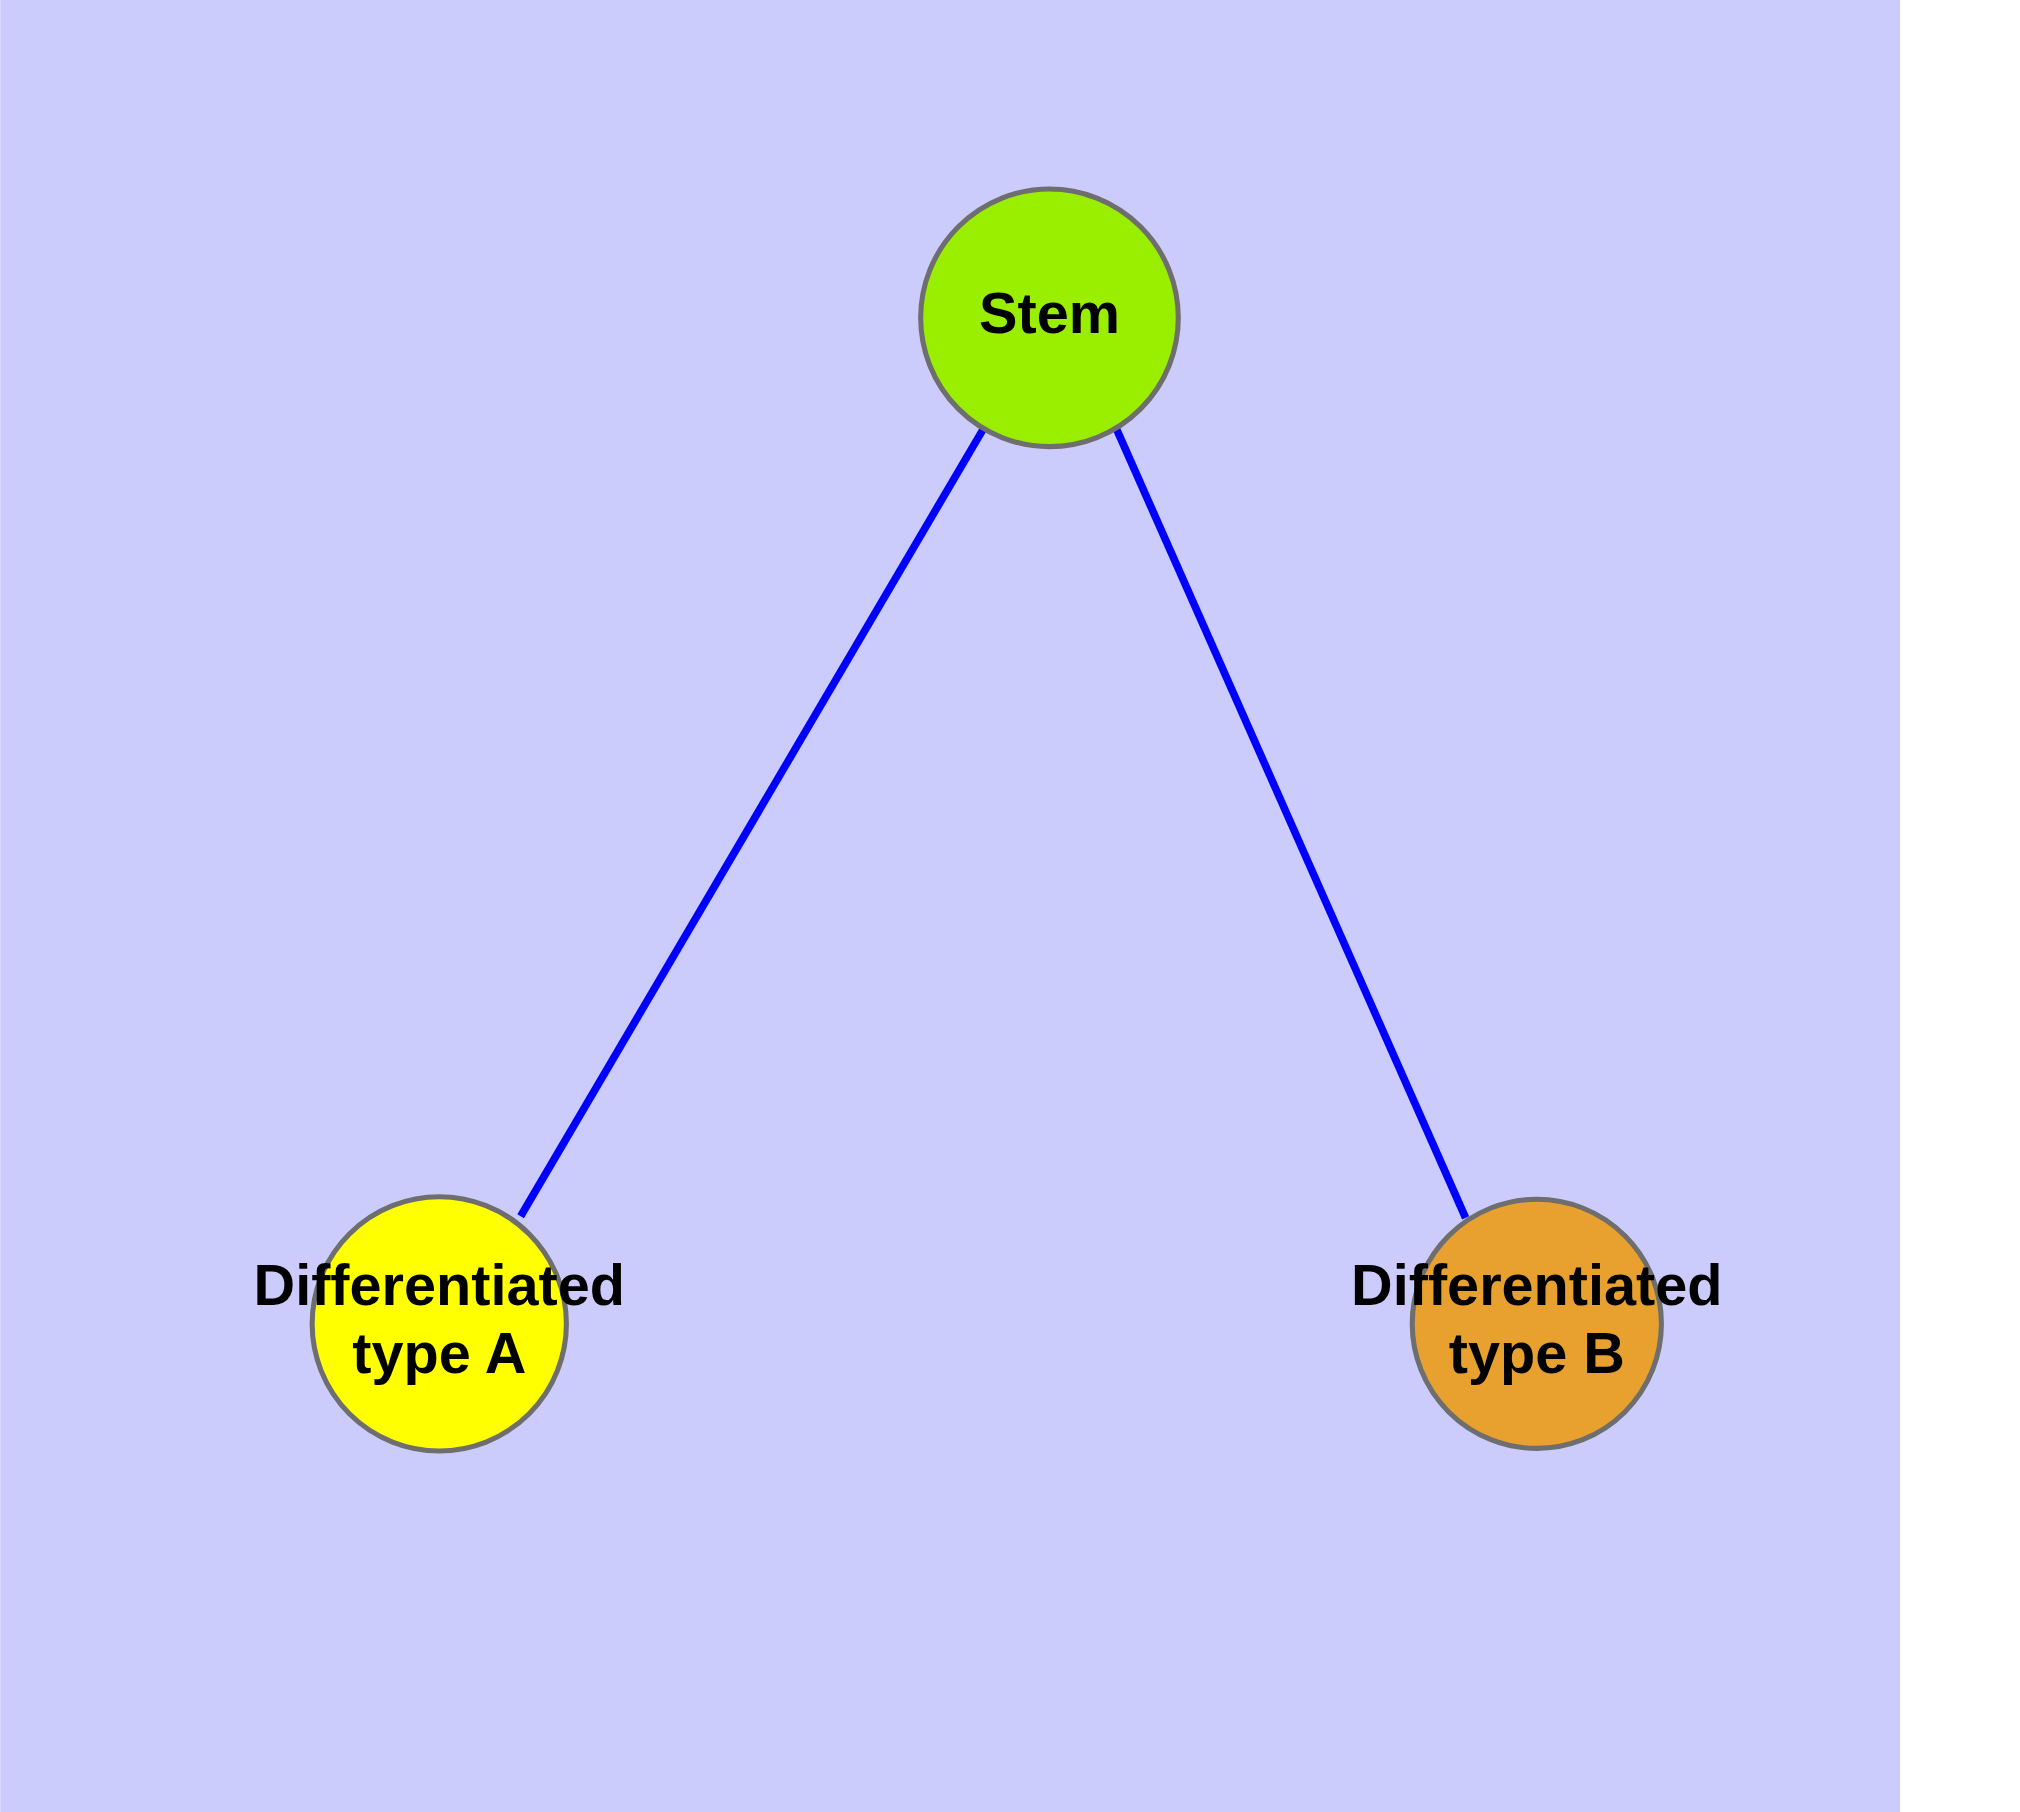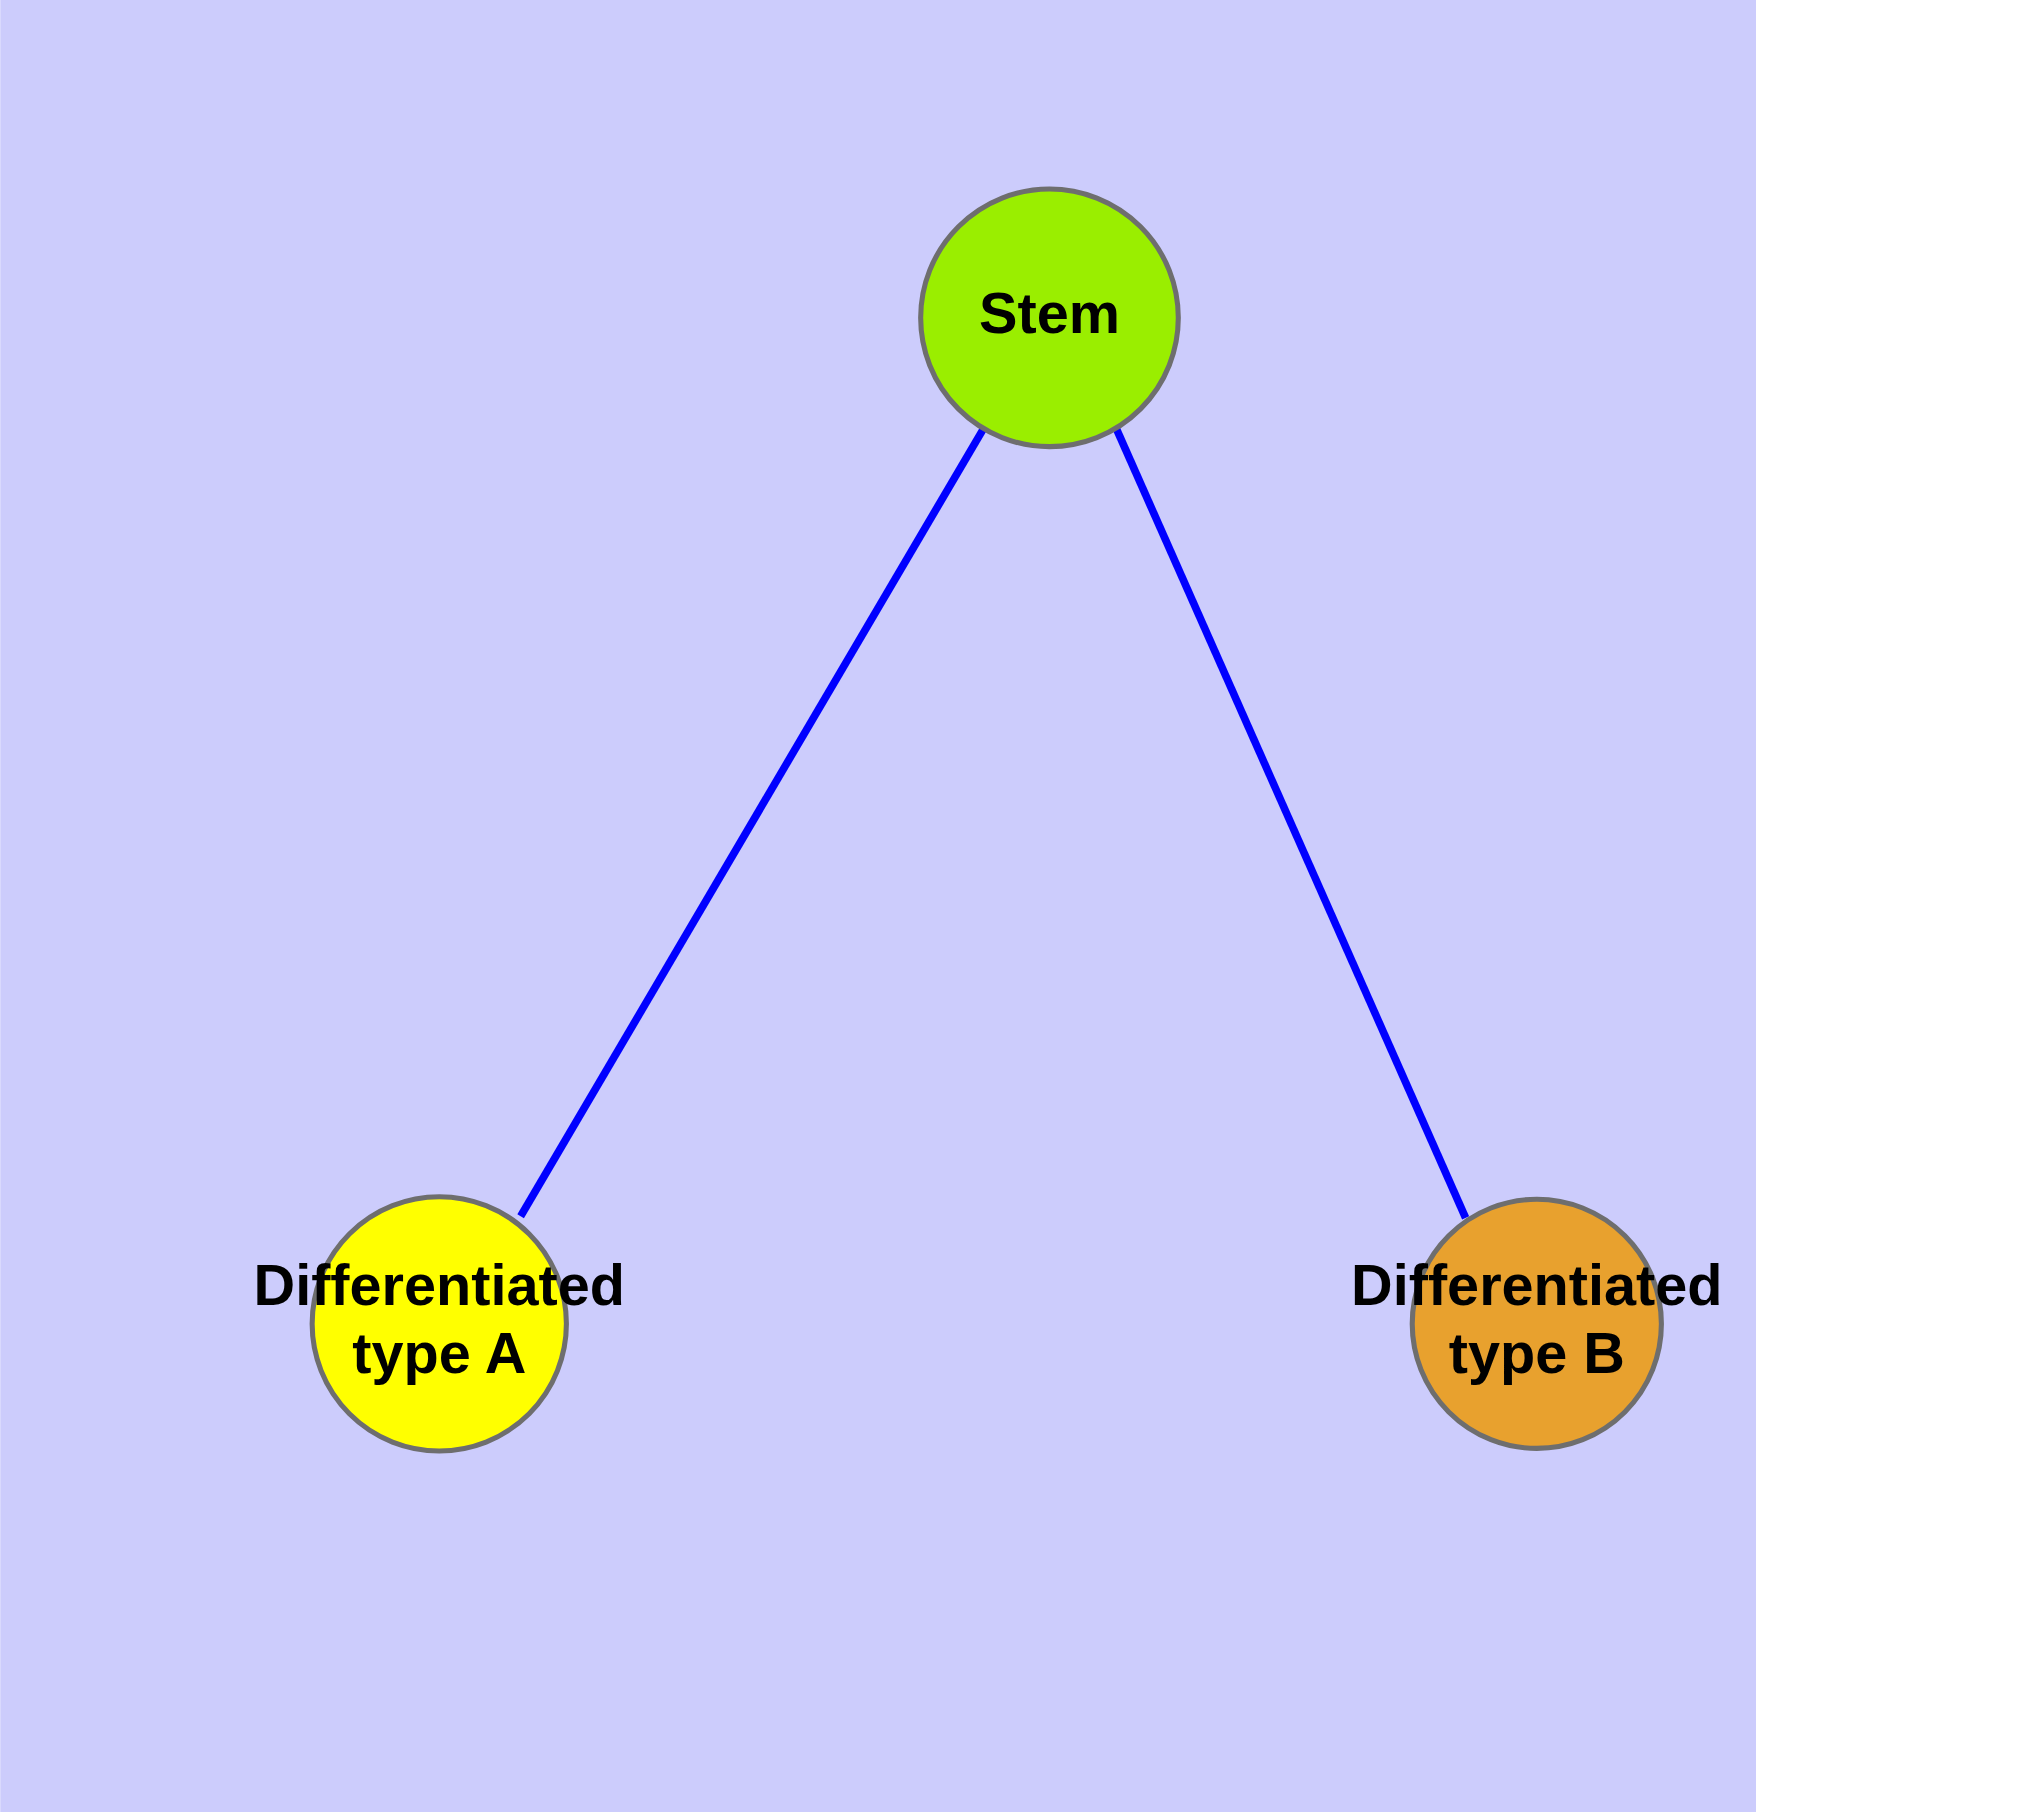--- a/index.html
+++ b/index.html
@@ -29,21 +29,21 @@
     fill: #000000;
     text-anchor: middle;
     dominant-baseline: middle;
     paint-order: normal;
     white-space: pre;
   }
 </style>
 </head>
 <body>
 
-<div id="canvas" style="width: 1756px; height: 1812px;">
+<div id="canvas" style="width: 1900px; height: 1812px;">
   <svg id="graph-svg" viewBox="0 0 2384 2138" xmlns="http://www.w3.org/2000/svg" style="width: 2021px; height: 1812px;">
 
     <rect id="bg-rect" x="0" y="0" width="2384" height="2138" fill="#ccccfc"></rect>
 
     <g id="edges-layer">
         <line x1="1160" y1="506" x2="614" y2="1435" stroke="#0000ff" stroke-width="9" stroke-linecap="butt"></line>
         <line x1="1317" y1="506" x2="1729" y2="1437" stroke="#0000ff" stroke-width="9" stroke-linecap="butt"></line>
       </g>
     <g id="nodes-layer">
         <circle cx="1238" cy="375" r="152" fill="#9aee00" stroke="#6e6e6e" stroke-width="6"></circle>

